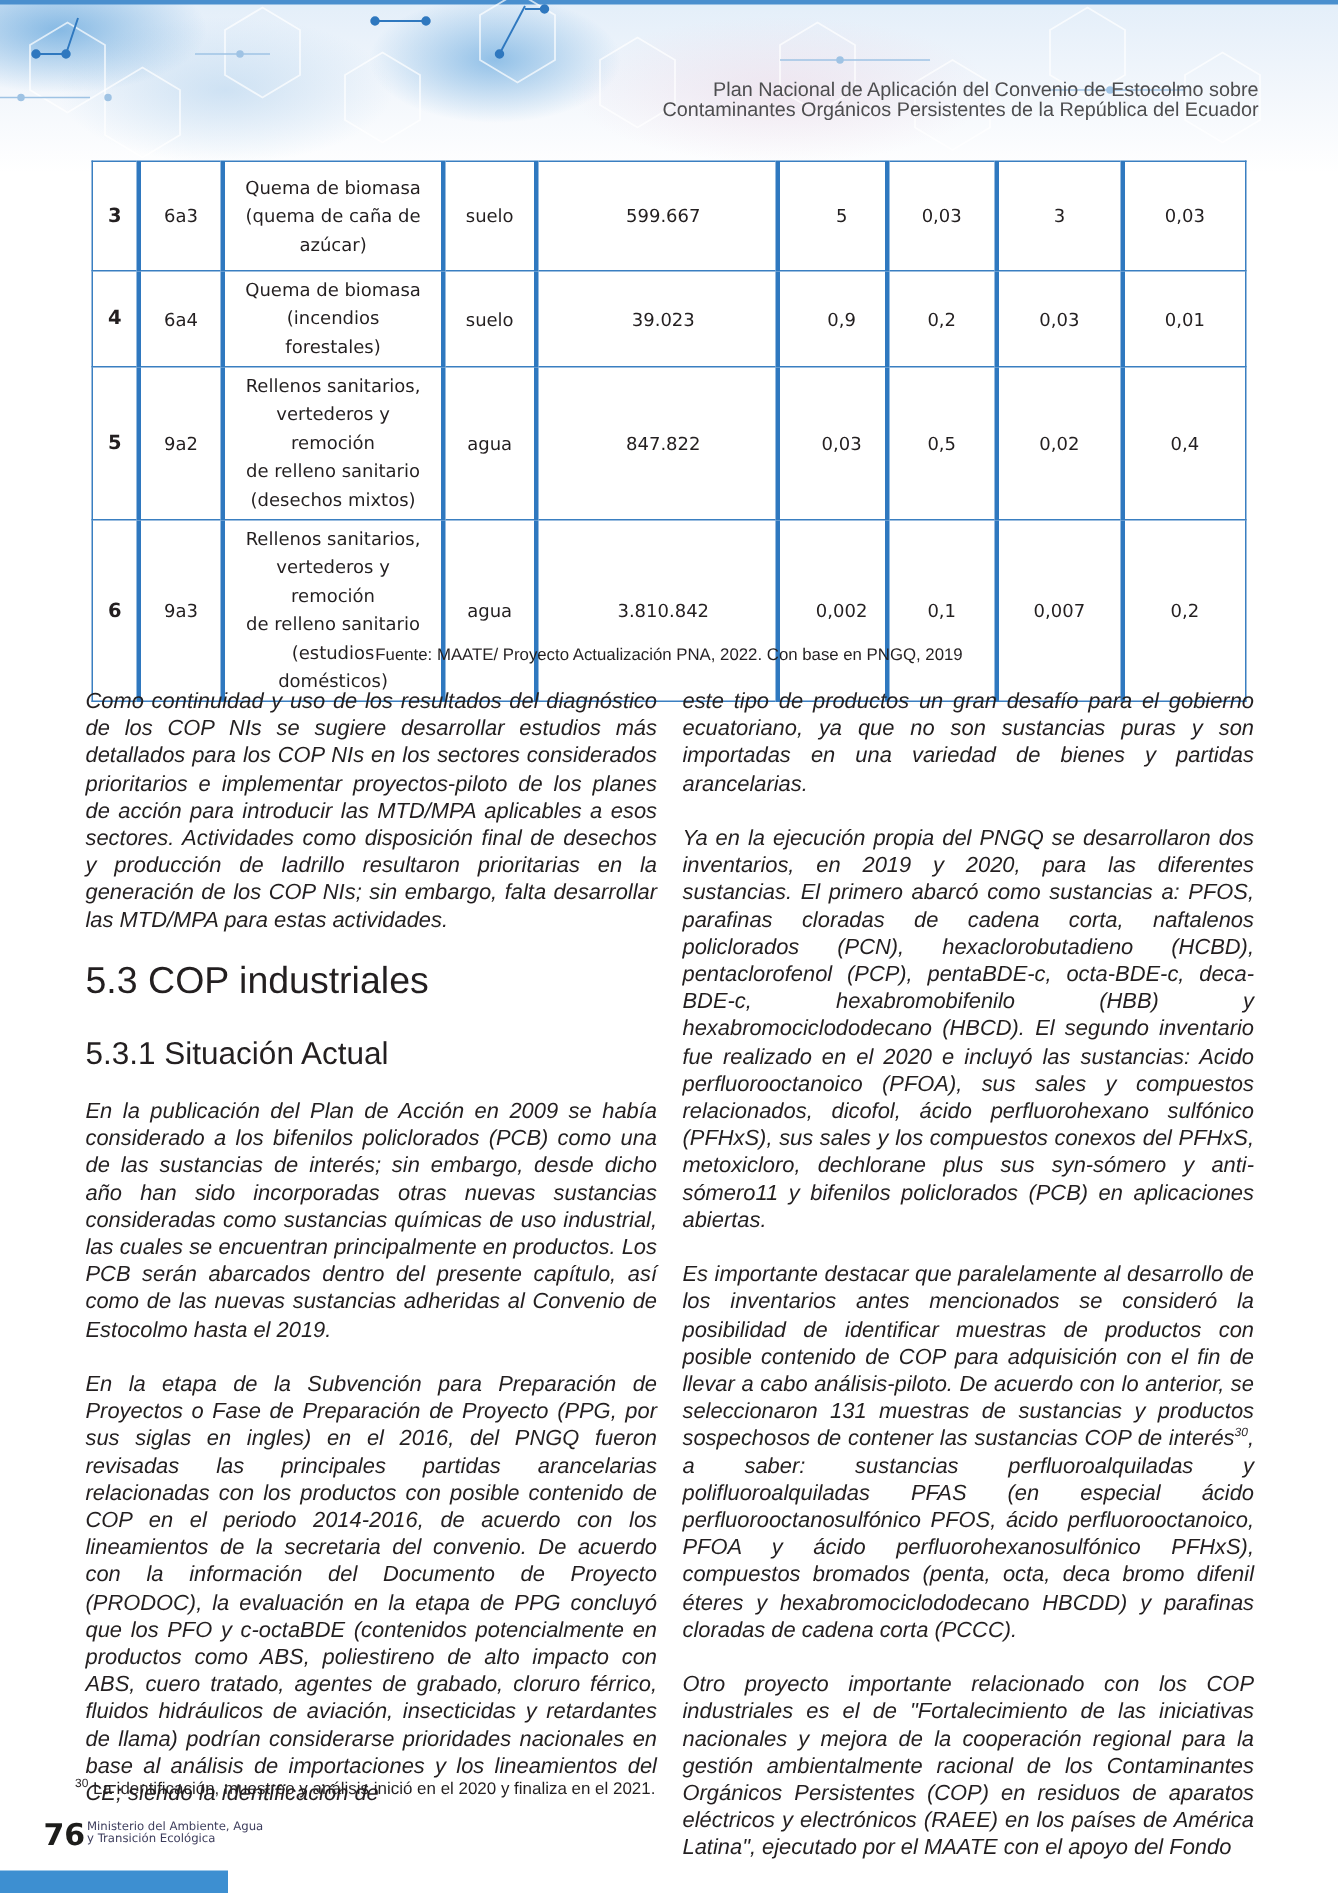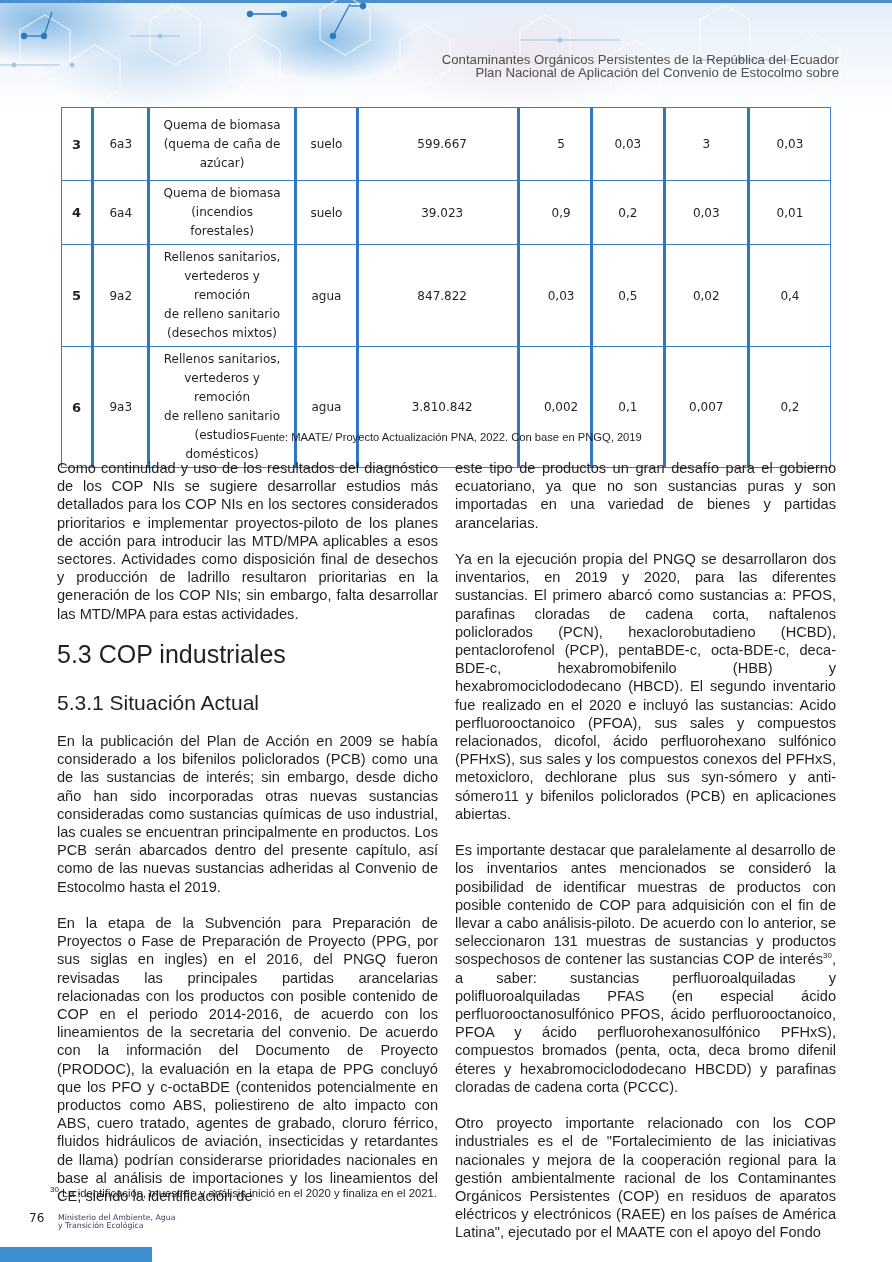--- a/index.html
+++ b/index.html
@@ -37,32 +37,32 @@
   .data-table td.num { font-weight: bold; text-align: center; font-size: 13px; }
   .data-table td.center { text-align: center; }
   .data-table td.desc { line-height: 19px; padding-top: 3px; padding-bottom: 3px; }
 
   .source {
     position: absolute; left: 0; width: 892px; top: 431px; text-align: center;
     font-size: 11.2px; color: #231f20;
   }
 
   .col { position: absolute; width: 381px; font-size: 14.6px; line-height: 18.2px; text-align: justify; color: #231f20; }
-  .col p { margin-bottom: 18.2px; }
+  .col p { margin-bottom: 18.2px; font-style: italic; }
   .col-left { left: 57px; top: 459px; }
   .col-right { left: 455px; top: 459px; }
   .h2 { font-size: 25px; line-height: 26px; margin: 9px 0 23px 0; color: #231f20; }
   .h3 { font-size: 21px; line-height: 26px; margin: 0 0 16px 0; color: #231f20; }
   sup { font-size: 8px; vertical-align: super; line-height: 0; }
 
   .footnote {
     position: absolute; left: 50px; top: 1187px; font-size: 11.3px; color: #231f20;
   }
   .page-number {
-    position: absolute; left: 29px; top: 1211px; font-size: 12px; font-weight: normal; color: #1d1d1b;
+    position: absolute; left: 29px; top: 1211px; font-size: 20px; font-weight: bold; color: #1d1d1b;
     font-family: "DejaVu Sans", sans-serif;
   }
   .ministry {
     position: absolute; left: 58px; top: 1214px; font-size: 7.8px; line-height: 8.4px; color: #3d3d5c;
     font-family: "DejaVu Sans", sans-serif;
   }
   .bottom-bar { position: absolute; left: 0; top: 1247px; width: 152px; height: 15px; background: #3d8fd1; }
 </style>
 </head>
 <body>
@@ -101,22 +101,22 @@
         <circle cx="72" cy="65" r="2"></circle>
       <line x1="130" y1="36" x2="180" y2="36"></line>
         <circle cx="160" cy="36" r="2"></circle>
       <line x1="520" y1="40" x2="620" y2="40"></line>
         <circle cx="560" cy="40" r="2"></circle>
       <line x1="700" y1="60" x2="790" y2="60"></line>
         <circle cx="740" cy="60" r="2"></circle>
     </g>
   </svg>
   <div class="header-title">
+    <div>Plan Nacional de Aplicación del Convenio de Estocolmo sobre</div>
     <div>Contaminantes Orgánicos Persistentes de la República del Ecuador</div>
-    <div>Plan Nacional de Aplicación del Convenio de Estocolmo sobre</div>
   </div>
 </div>
 
 <table class="data-table">
   <colgroup>
     <col style="width:30px">
       <col style="width:54px">
       <col style="width:141px">
       <col style="width:60px">
     <col style="width:155px">

